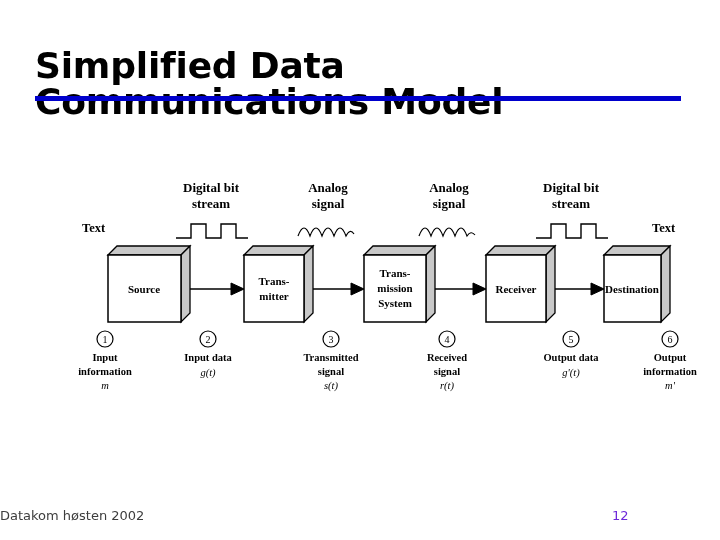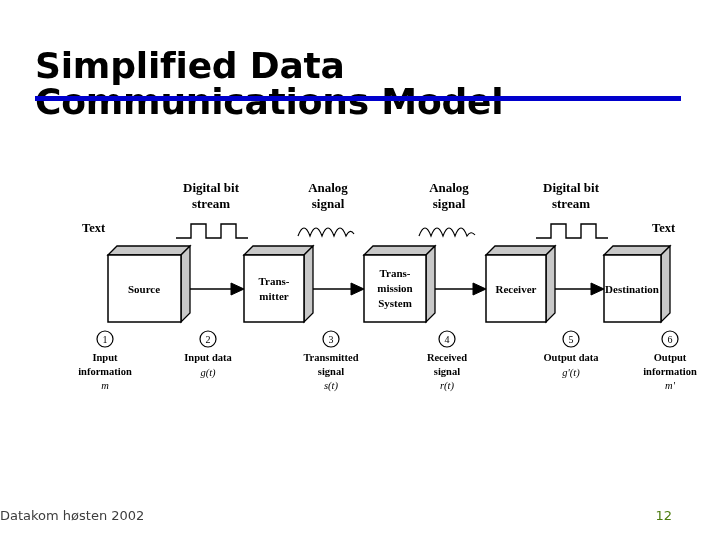--- a/index.html
+++ b/index.html
@@ -26,22 +26,22 @@
   
   .diagram{position:absolute;left:0;top:150px;width:699px;height:260px;padding-left:36px;}
   .diagram svg{display:block;}
 
   
   .footer-center{
     position:absolute;left:0;top:508px;width:720px;
     font-family:"DejaVu Sans",sans-serif;font-size:13px;color:#3d3d3d;
   }
   .footer-page{
-    position:absolute;left:612px;top:508px;width:60px;text-align:right;
-    font-family:"DejaVu Sans",sans-serif;font-size:13px;color:#4d7c0f;
+    position:absolute;left:612px;top:508px;width:60px;text-align:left;
+    font-family:"DejaVu Sans",sans-serif;font-size:13px;color:#6d28d9;
   }
 
   
   .dg-bold{font-family:"Liberation Serif",serif;font-weight:bold;font-size:12.5px;fill:#000;}
   .dg-boxlbl{font-family:"Liberation Serif",serif;font-weight:bold;font-size:11px;fill:#000;}
   .dg-head{font-family:"Liberation Serif",serif;font-weight:bold;font-size:13px;fill:#000;}
   .dg-cap{font-family:"Liberation Serif",serif;font-weight:bold;font-size:10.5px;fill:#000;}
   .dg-math{font-family:"Liberation Serif",serif;font-style:italic;font-size:10.5px;fill:#000;}
   .dg-num{font-family:"Liberation Serif",serif;font-size:10px;fill:#000;}
 </style>

